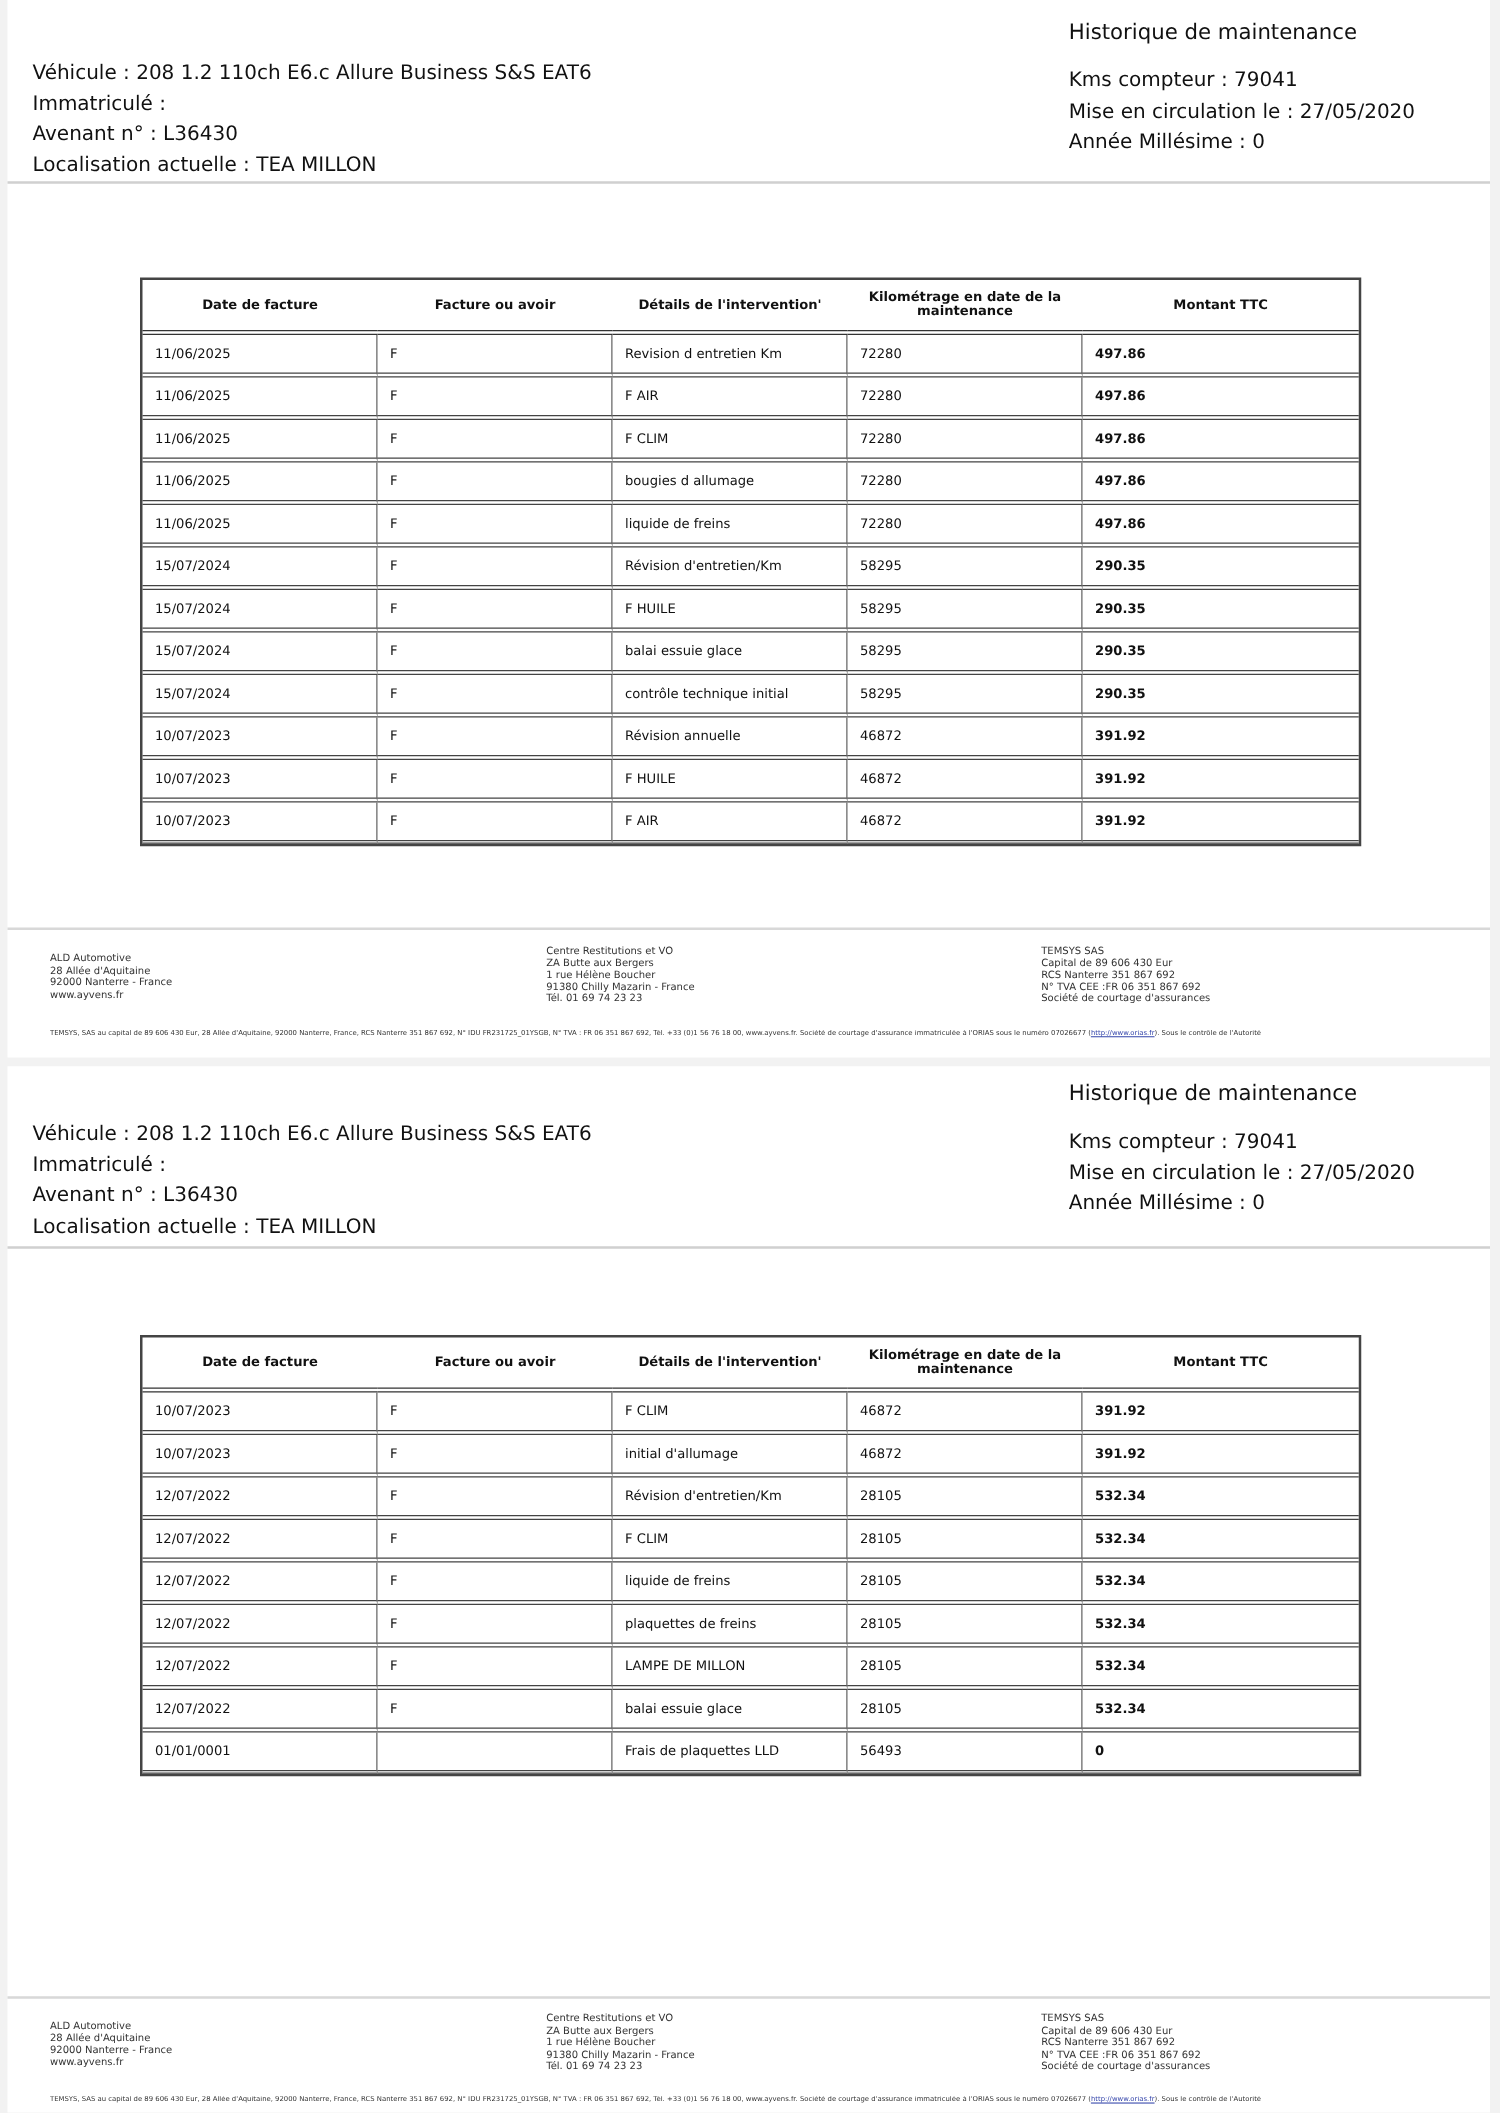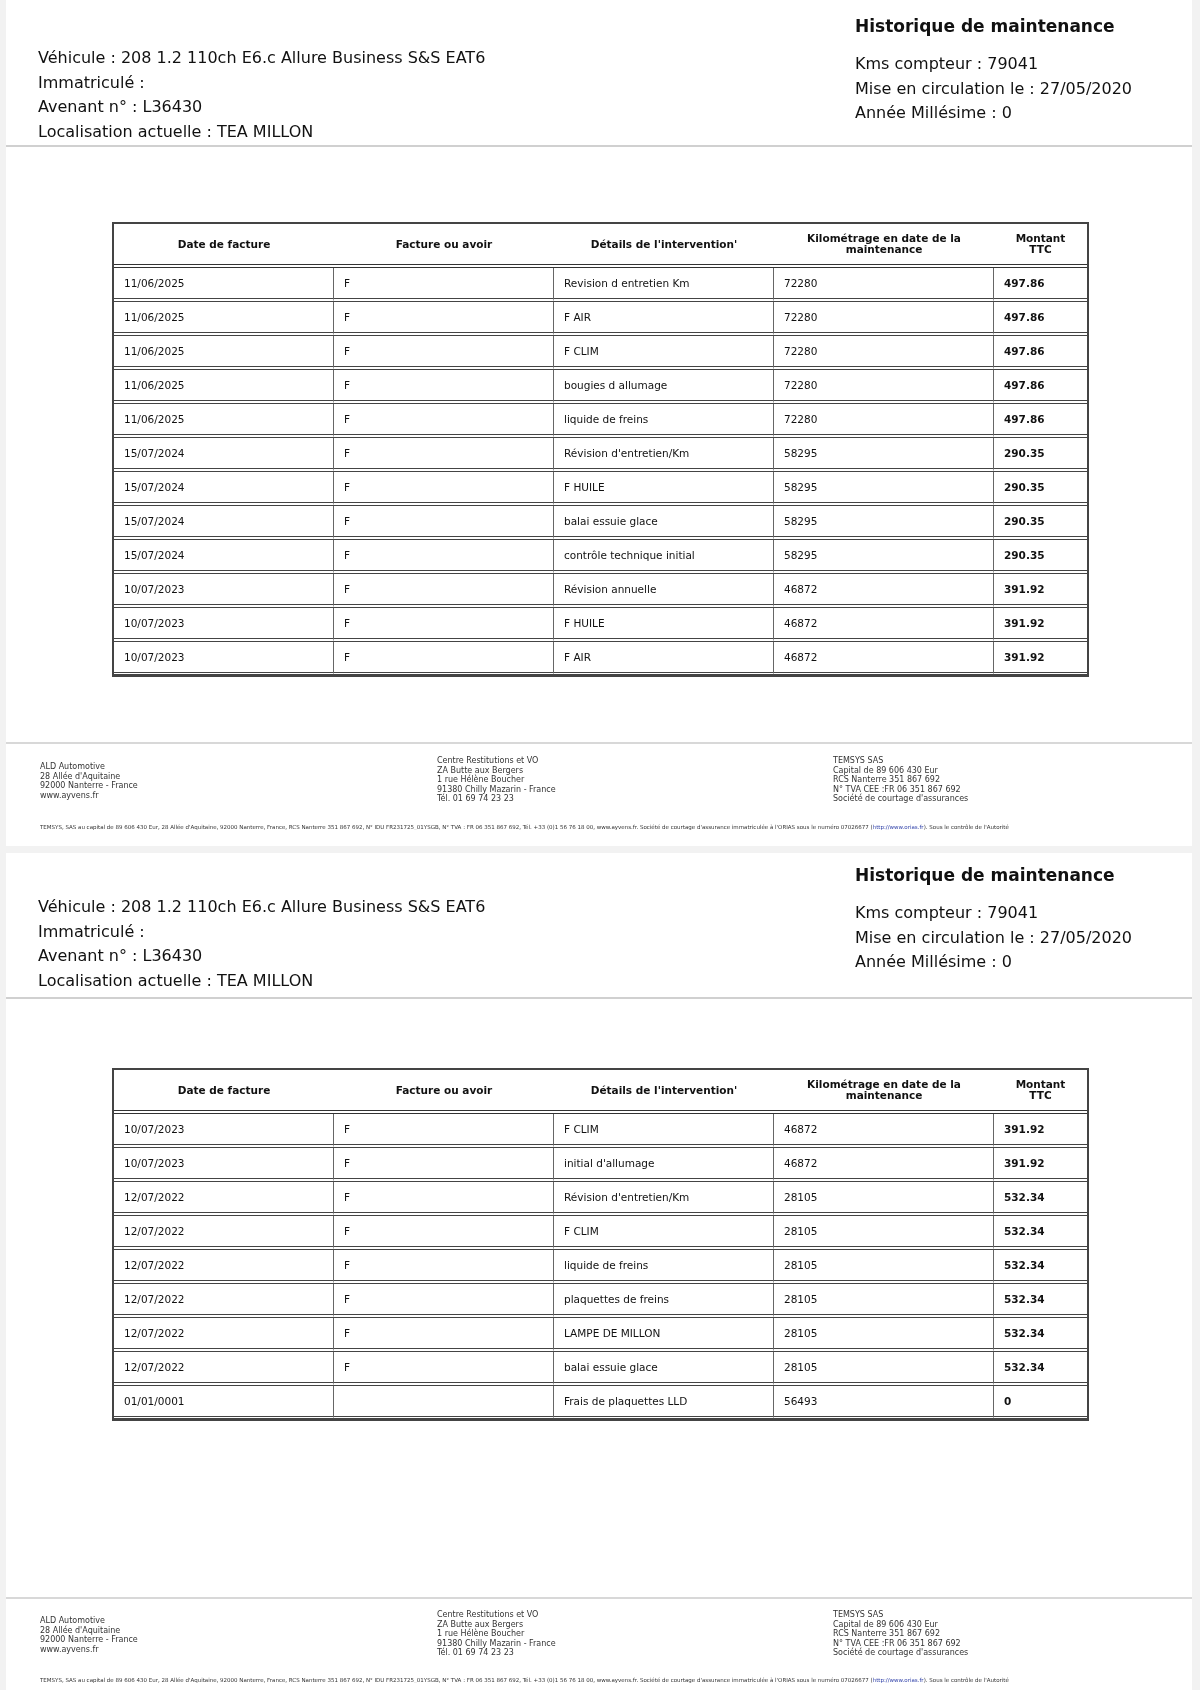--- a/index.html
+++ b/index.html
@@ -9,33 +9,33 @@
     font-family:"DejaVu Sans", sans-serif;
     color:#111;
     position:relative;
   }
   .page {
     position:absolute; left:6px; width:1186px; background:#fff;
   }
   .page.p1 { top:0; height:846px; }
   .page.p2 { top:853px; height:837px; }
   .hdr { position:absolute; left:0; top:0; width:100%; height:145px; border-bottom:2px solid #d0d0d0; }
-  .veh { position:absolute; left:20px; top:46px; font-size:16px; line-height:24.5px; color:#111;margin-left:12px; }
+  .veh { position:absolute; left:20px; top:46px; font-size:16px; line-height:24.5px; color:#111; }
   .veh div { white-space:nowrap; }
   .right { position:absolute; left:849px; top:16px; font-size:16px; }
-  .right .title { font-weight:bold; font-size:17px; margin-bottom:16px; }
+  .right .title { font-weight:normal; font-size:17px; margin-bottom:16px; }
   .right div.l { line-height:24.5px; white-space:nowrap; }
   table.maint {
     position:absolute; left:106px; width:977px;
     border-collapse:separate; border-spacing:0;
     border:2px solid #444; font-size:10.5px;
   }
   table.maint th {
     font-weight:bold; font-size:10.5px; height:40px; text-align:center;
-    border-bottom:4px double #333; padding:0 20px; line-height:11px;
+    border-bottom:4px double #333; padding:0 4px; line-height:11px;
   }
   table.maint td {
     height:30px; padding:0 10px; text-align:left;
     border-right:1px solid #666;
   }
   table.maint td:last-child { border-right:none;font-weight:bold; }
   table.maint tr.row td { border-bottom:4px double #444; }
   table.maint tr.row:last-child td { border-bottom:3px double #444; }
   .ftsep { position:absolute; left:0; width:100%; border-top:2px solid #d8d8d8; }
   .foot { position:absolute; font-size:8px; line-height:9.5px; color:#333; white-space:nowrap; }

